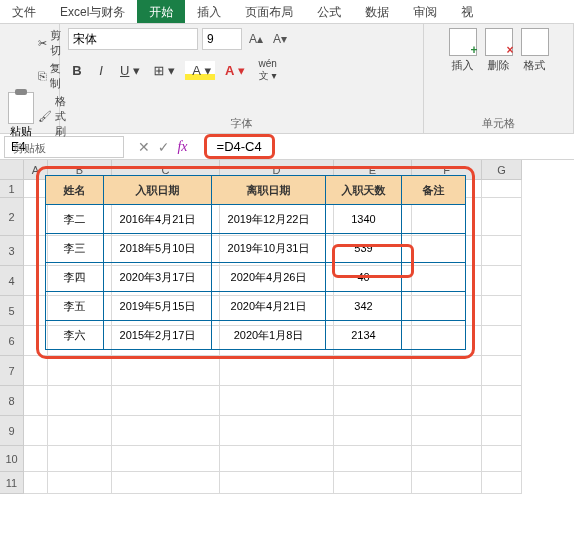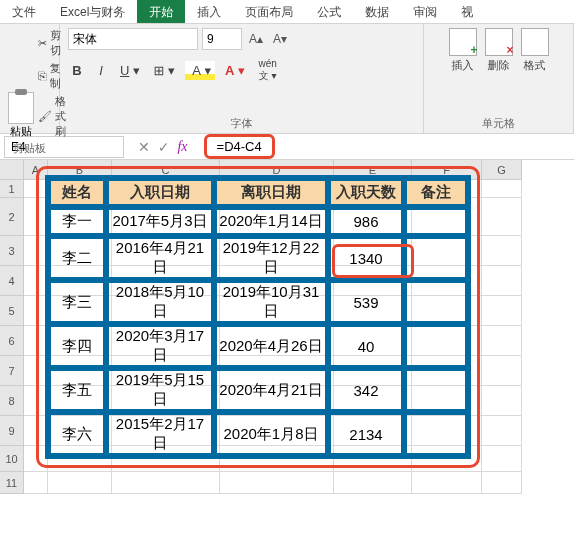--- a/index.html
+++ b/index.html
@@ -42,21 +42,21 @@
 .hcell{background:#e6e6e6;border:1px solid #ccc;border-left:none;border-top:none;text-align:center;color:#555;font-size:11px;display:flex;align-items:center;justify-content:center}
 .ch{height:20px}
 .rh{width:24px}
 .corner{width:24px;height:20px;background:#e6e6e6;border-right:1px solid #ccc;border-bottom:1px solid #ccc}
 .grid{position:relative}
 .gridrow{display:flex}
 .gcell{border-right:1px solid #d9d9d9;border-bottom:1px solid #d9d9d9;background:#fff}
 .content{position:absolute;left:12px;top:6px}
 .redbox{border:3px solid #e8472f;border-radius:10px;padding:6px}
 .dtable{border-collapse:collapse}
-.dtable th,.dtable td{border:6px solid #0369a1;text-align:center;font-size:15px;height:29px}
+.dtable th,.dtable td{border:1px solid #0369a1;text-align:center;font-size:11px;height:29px}
 .dtable th{background:#f8d7a8;font-weight:bold;color:#333}
 .title-row td{font-size:22px;font-weight:bold;color:#1a7f46;border:1px solid #4aa564;height:36px}
 .c-name{width:58px}
 .c-d1{width:108px}
 .c-d2{width:114px}
 .c-days{width:76px}
 .c-note{width:64px}
 .hl{position:absolute;border:3px solid #e8472f;border-radius:6px;pointer-events:none}
 </style>
 </head>
@@ -284,27 +284,20 @@
           <tr id="thr">
                 <th class="c-name">姓名</th>
                 <th class="c-d1">入职日期</th>
                 <th class="c-d2">离职日期</th>
                 <th class="c-days">入职天数</th>
                 <th class="c-note">备注</th>
               </tr>
           </tbody>
             <tbody id="tb">
               <tr>
-                <td class="c-name">李一</td>
-                <td class="c-d1">2017年5月3日</td>
-                <td class="c-d2">2020年1月14日</td>
-                <td class="c-days">986</td>
-                <td class="c-note"></td>
-              </tr>
-              <tr>
                 <td class="c-name">李二</td>
                 <td class="c-d1">2016年4月21日</td>
                 <td class="c-d2">2019年12月22日</td>
                 <td class="c-days">1340</td>
                 <td class="c-note"></td>
               </tr>
               <tr>
                 <td class="c-name">李三</td>
                 <td class="c-d1">2018年5月10日</td>
                 <td class="c-d2">2019年10月31日</td>

